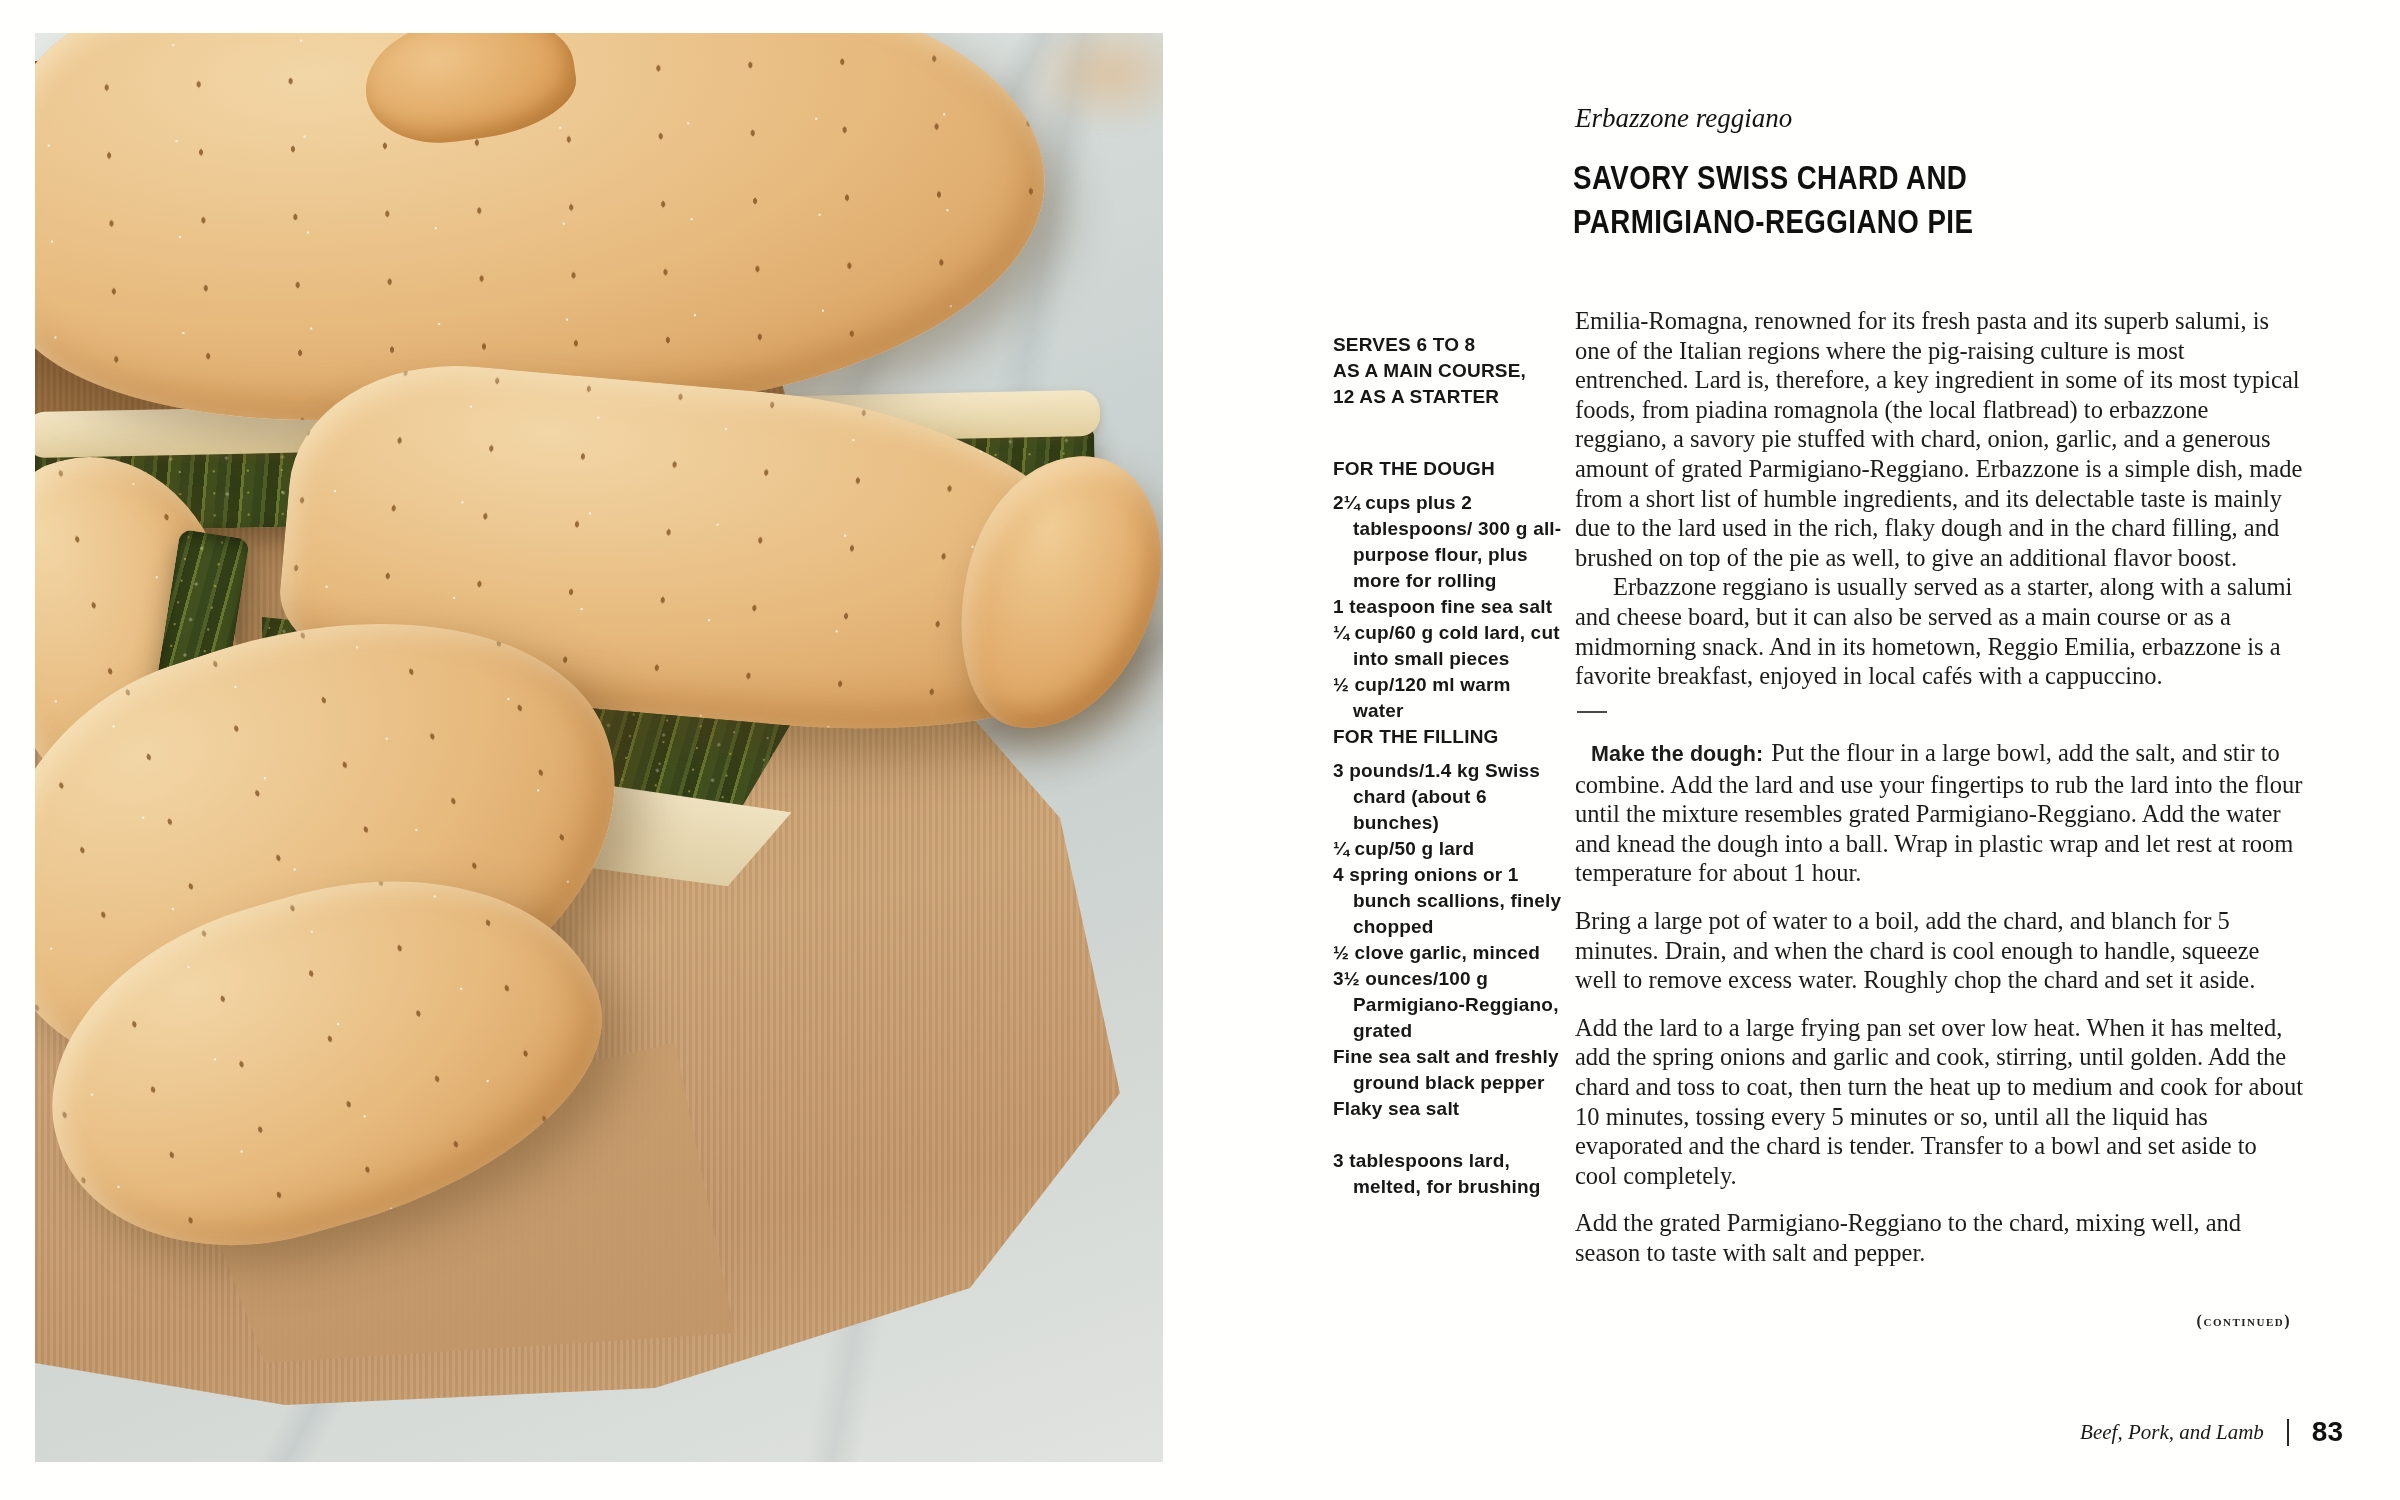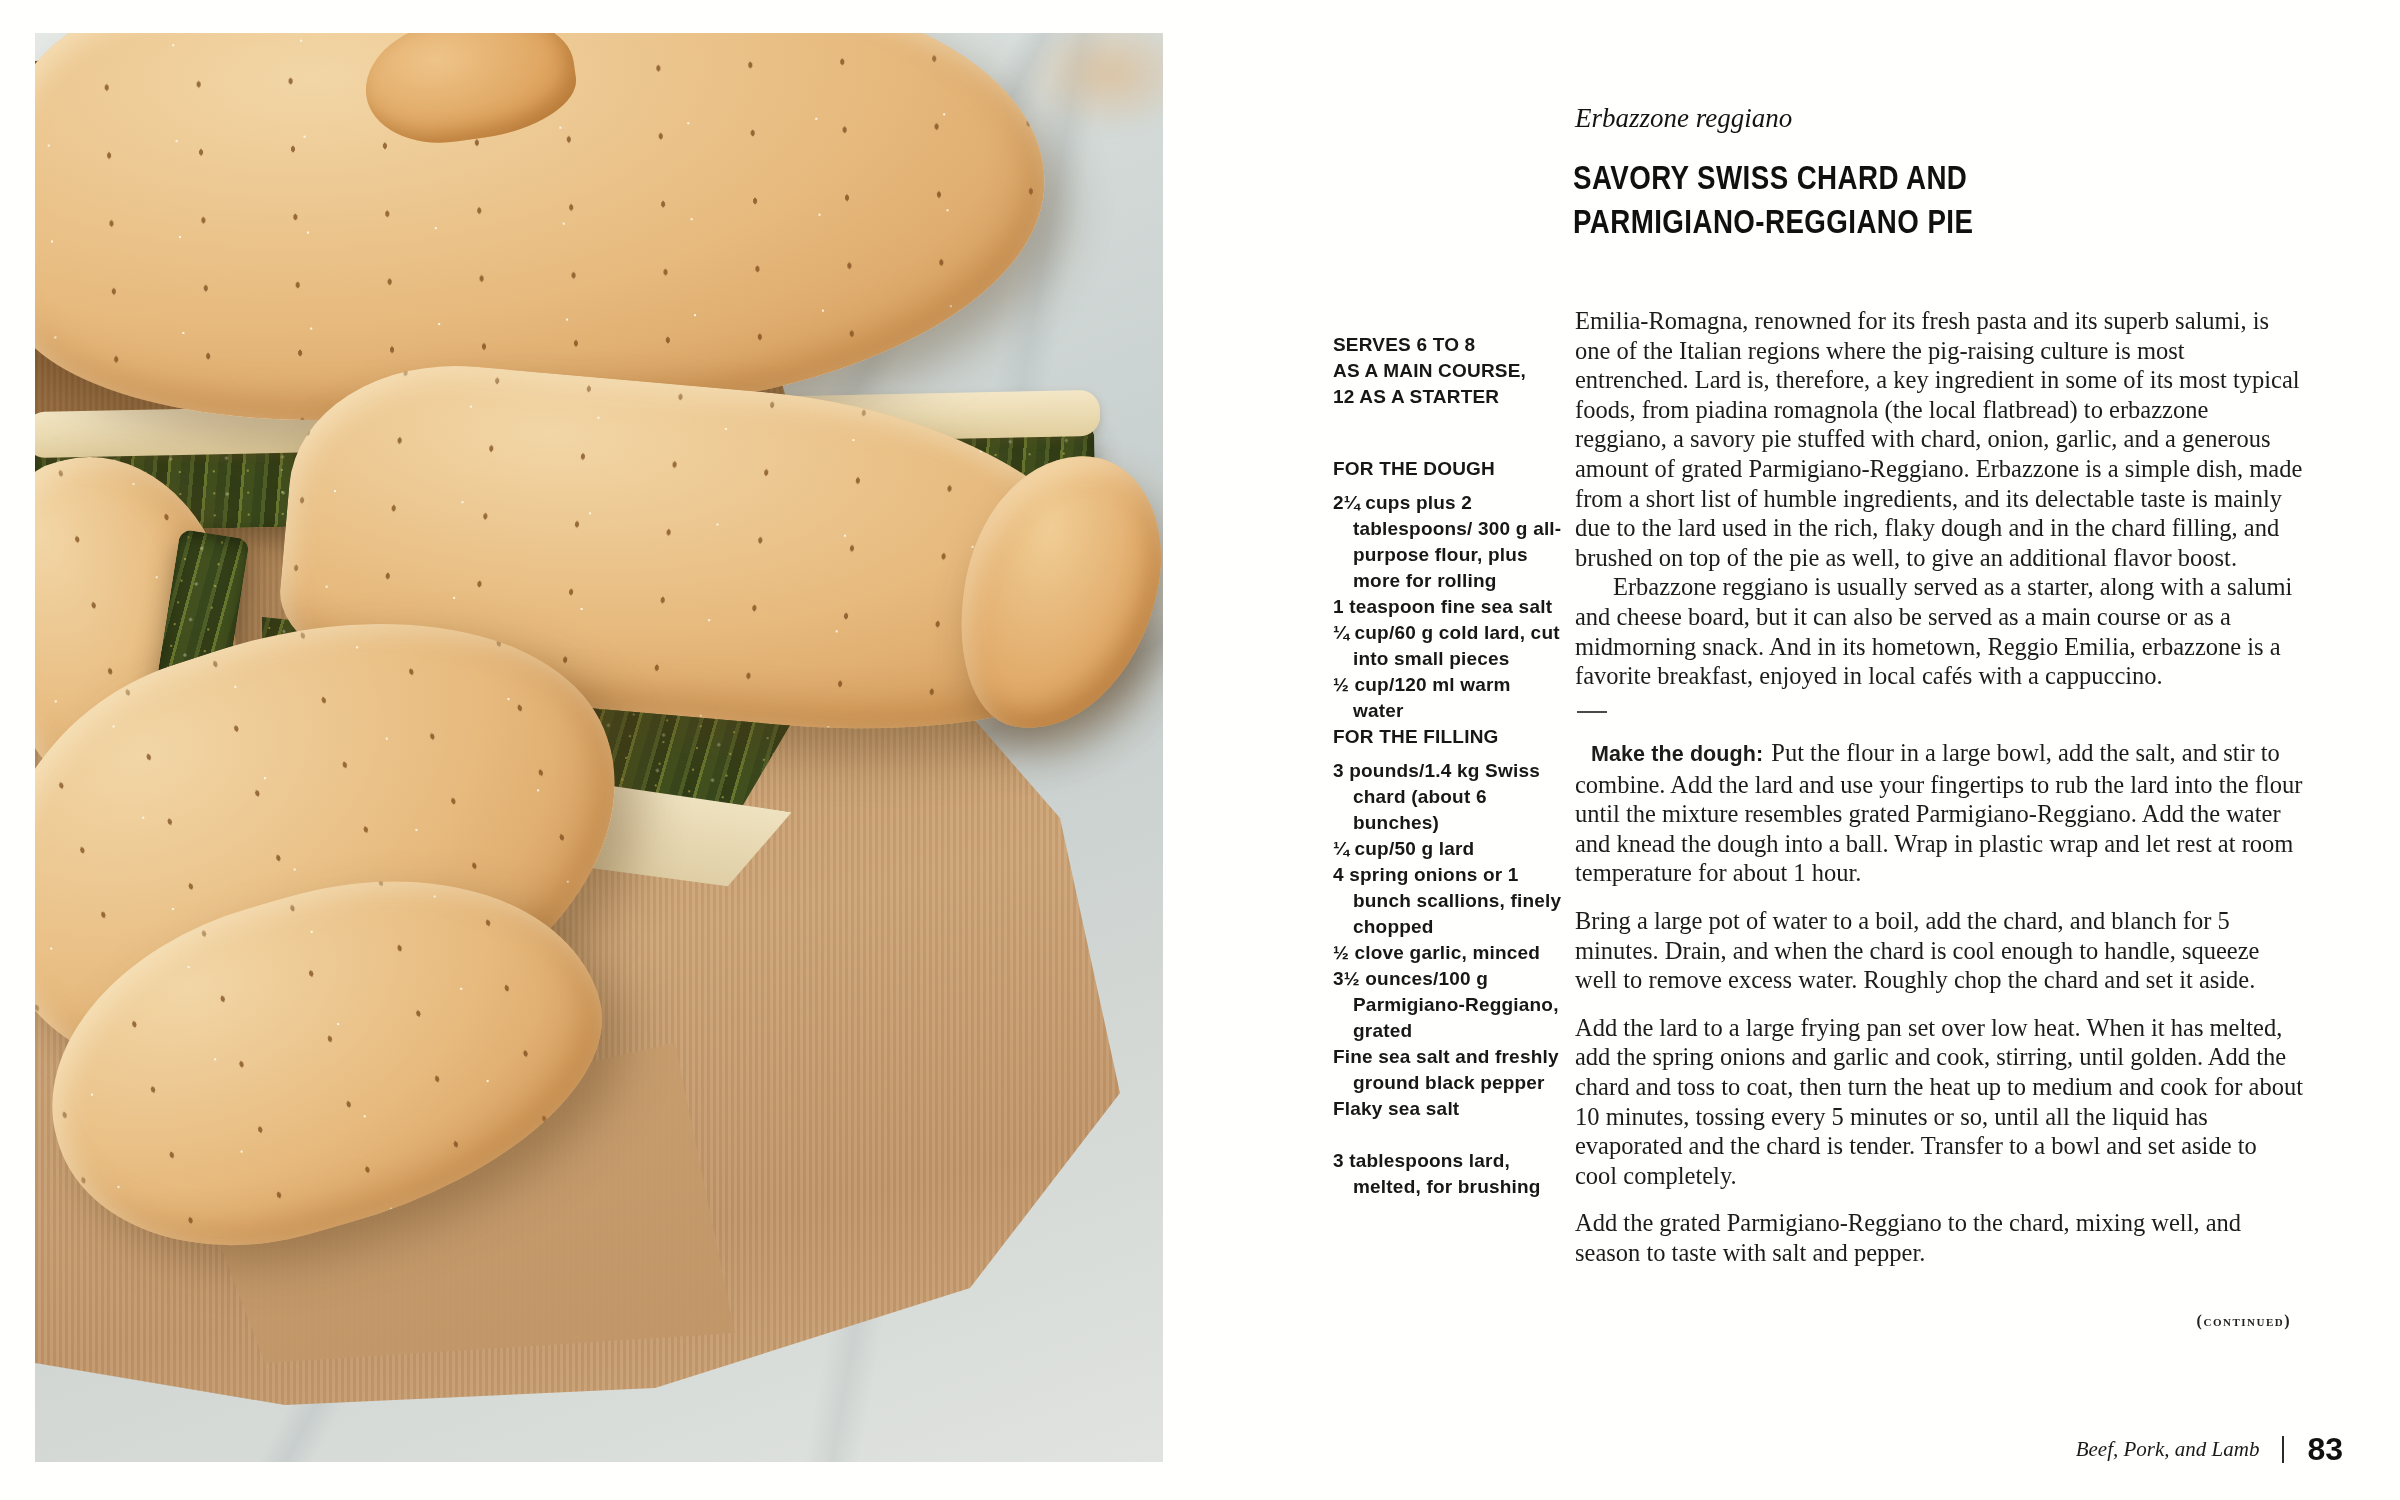--- a/index.html
+++ b/index.html
@@ -97,24 +97,24 @@
   .intro p.indent{text-indent:38px;}
   .divider{position:absolute;left:1577px;top:711px;width:30px;height:2px;background:#4a4a4a;}
   .steps{position:absolute;left:1575px;top:738px;width:728px;font-size:24.5px;line-height:29.6px;color:#1c1c1c;}
   .steps p{margin:0 0 18px 0;}
   .lead{font-family:"Liberation Sans","DejaVu Sans",sans-serif;font-weight:bold;font-size:21.5px;
         letter-spacing:.1px;margin-right:8px;margin-left:16px;}
   .lead:empty{display:none;margin:0;}
   .continued{position:absolute;left:1575px;top:1312px;width:716px;text-align:right;font-size:16px;
              font-variant:small-caps;letter-spacing:1.5px;color:#222;font-weight:bold;}
   .footer{position:absolute;left:1575px;top:1416px;width:768px;display:flex;justify-content:flex-end;
-          align-items:center;gap:23px;margin-top:15px;}
+          align-items:center;gap:23px;}
   .footer .section{font-size:21px;font-style:italic;color:#1a1a1a;}
   .footer .bar{width:2px;height:27px;background:#2a2a2a;}
-  .footer .pagenum{font-size:32px;font-weight:bold;color:#111;}
+  .footer .pagenum{font-size:28px;font-weight:bold;color:#111;}
 </style>
 </head>
 <body>
 
 <div class="page">
 
   <div class="photo">
     <div class="marble"></div>
     <div class="paper"></div>
     <div class="paper-shade"></div>

